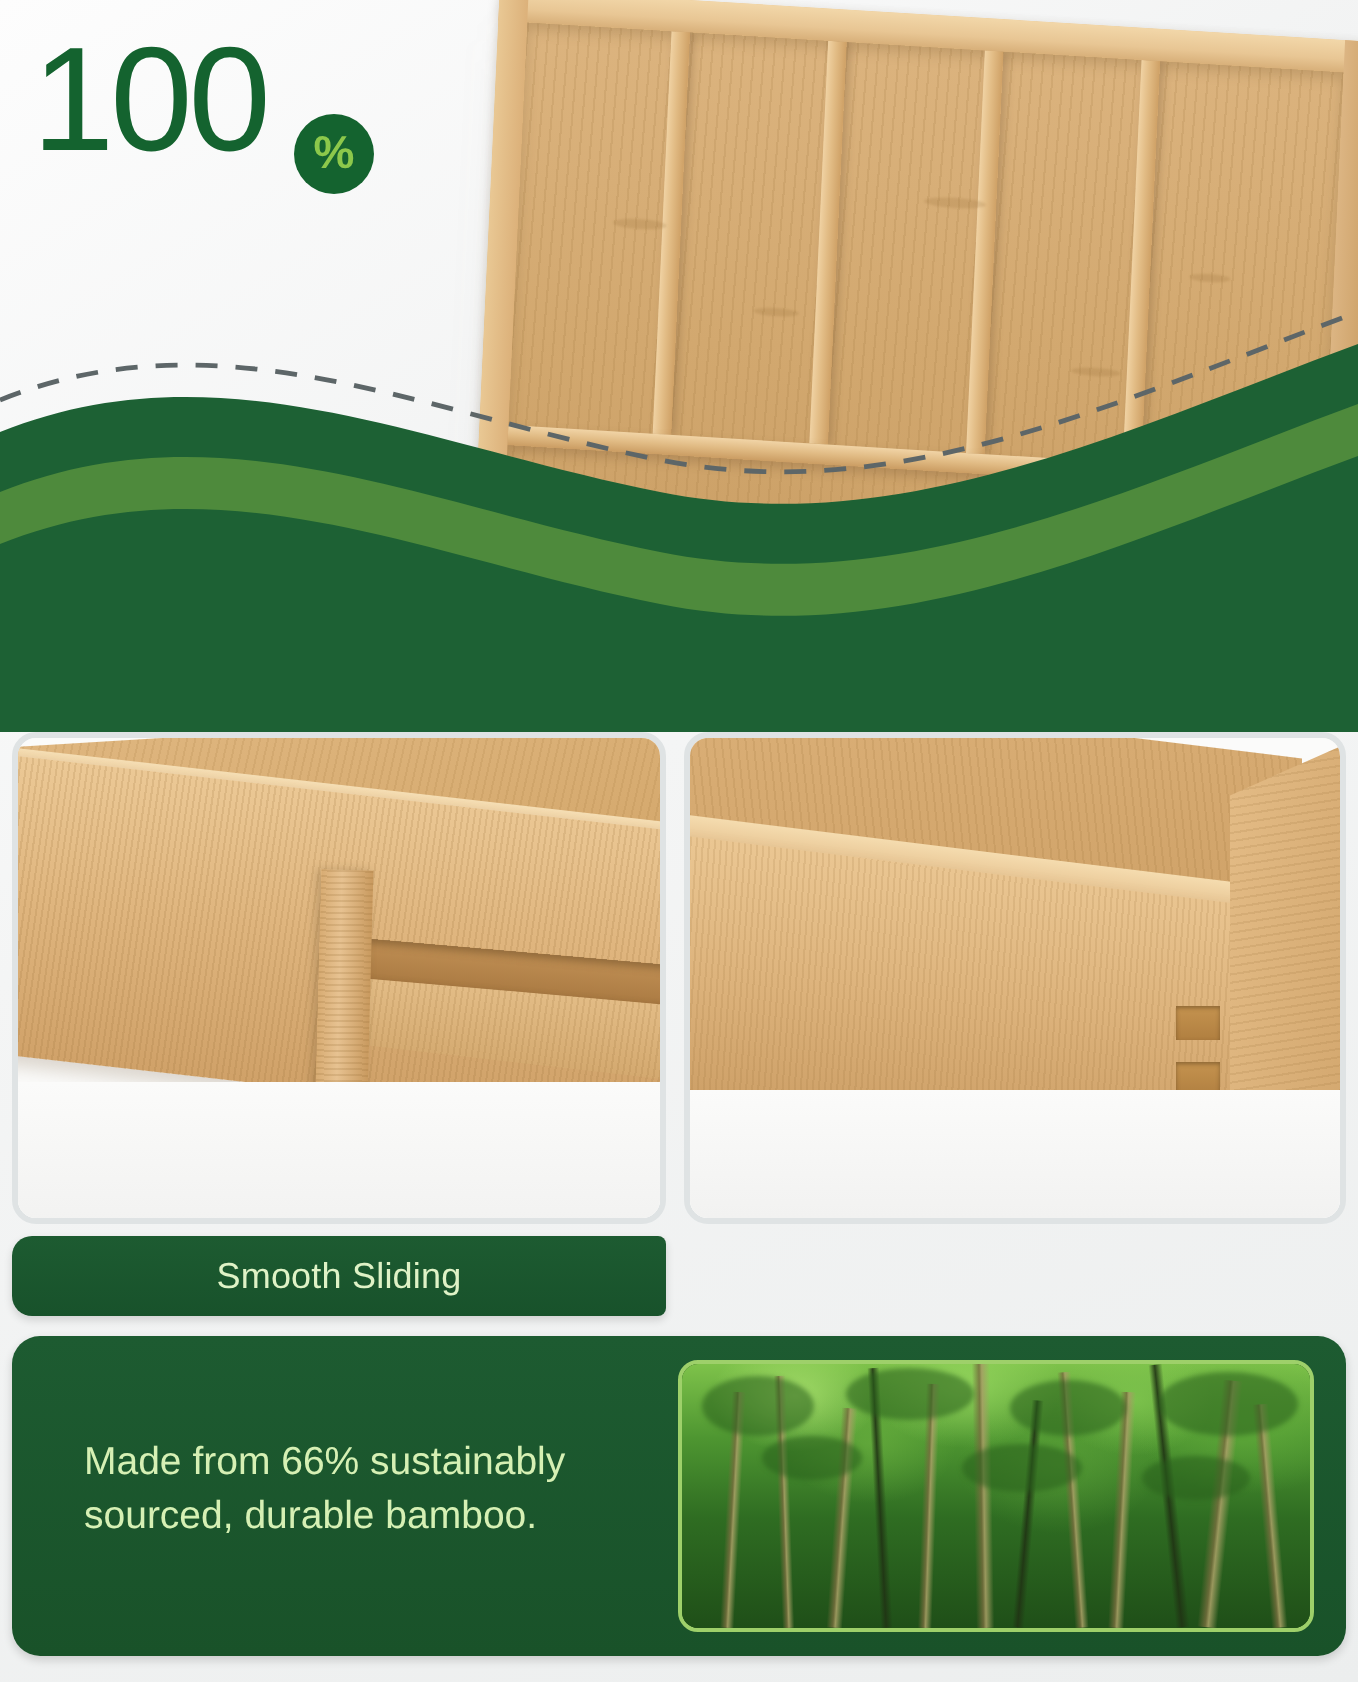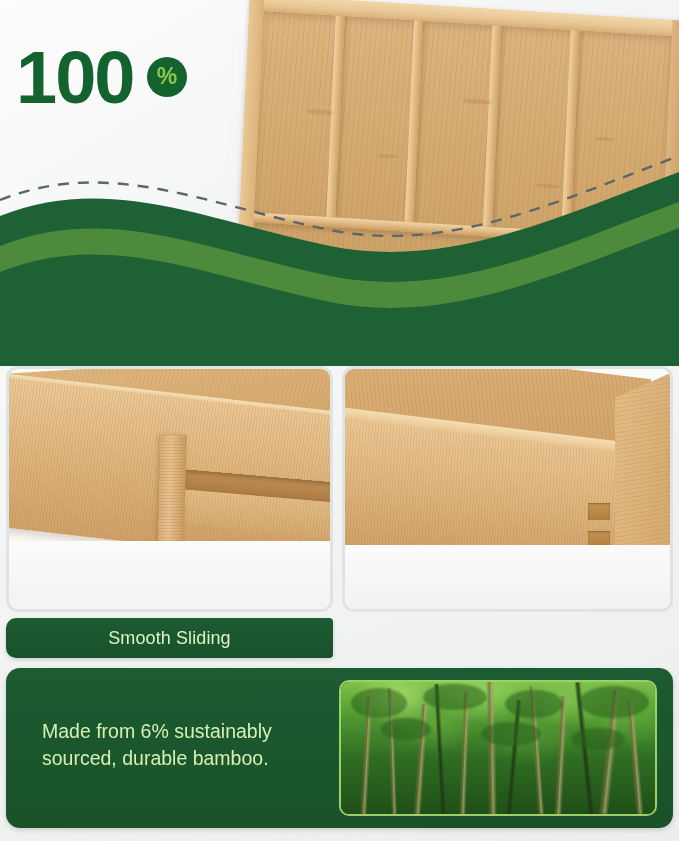--- a/index.html
+++ b/index.html
@@ -96,25 +96,24 @@
   .headline {
     position:absolute; left:16px; top:16px; width:300px;
     z-index:6;
     line-height:0.93;
     color:#14632f;
   }
   .hl-100-row {
     position:relative;
     display:block;
     font-size:74px;
-    font-weight:700;
+    font-weight:400;
     letter-spacing:-2px;
     color:#14632f;
     white-space:nowrap;
-    margin-top:28px;
   }
   .pct-badge {
     position:absolute;
     left:131px; top:41px;
     width:40px; height:40px;
     border-radius:50%;
     background:#14632f;
     display:flex; align-items:center; justify-content:center;
     font-size:23px; font-weight:900;
     color:#8cc84b;
@@ -367,21 +366,21 @@
         <div class="sc-joint" style="left:243px; top:162px;"></div>
         <div class="sc-joint" style="left:243px; top:190px;"></div>
         <div class="sc-floor"></div>
       </div>
     </div>
   </div>
 
   <div class="cap left">Smooth Sliding</div>
 
   <div class="bottom">
-    <div class="bottom-text">Made from 6% sustainably sourced, durable bamboo.</div>
+    <div class="bottom-text">Made from 66% sustainably sourced, durable bamboo.</div>
 
     <div class="forest">
       <div class="forest-canopy"></div>
 
       <div class="culm" style="left:22px;  width:7px;  height:118px; transform:rotate(3deg);"></div>
       <div class="culm" style="left:48px;  width:6px;  height:126px; transform:rotate(-2deg);"></div>
       <div class="culm" style="left:76px;  width:8px;  height:110px; transform:rotate(4deg);"></div>
       <div class="culm dark" style="left:96px; width:6px; height:130px; transform:rotate(-3deg);"></div>
       <div class="culm" style="left:120px; width:7px;  height:122px; transform:rotate(2deg);"></div>
       <div class="culm" style="left:146px; width:9px;  height:134px; transform:rotate(-1deg);"></div>

